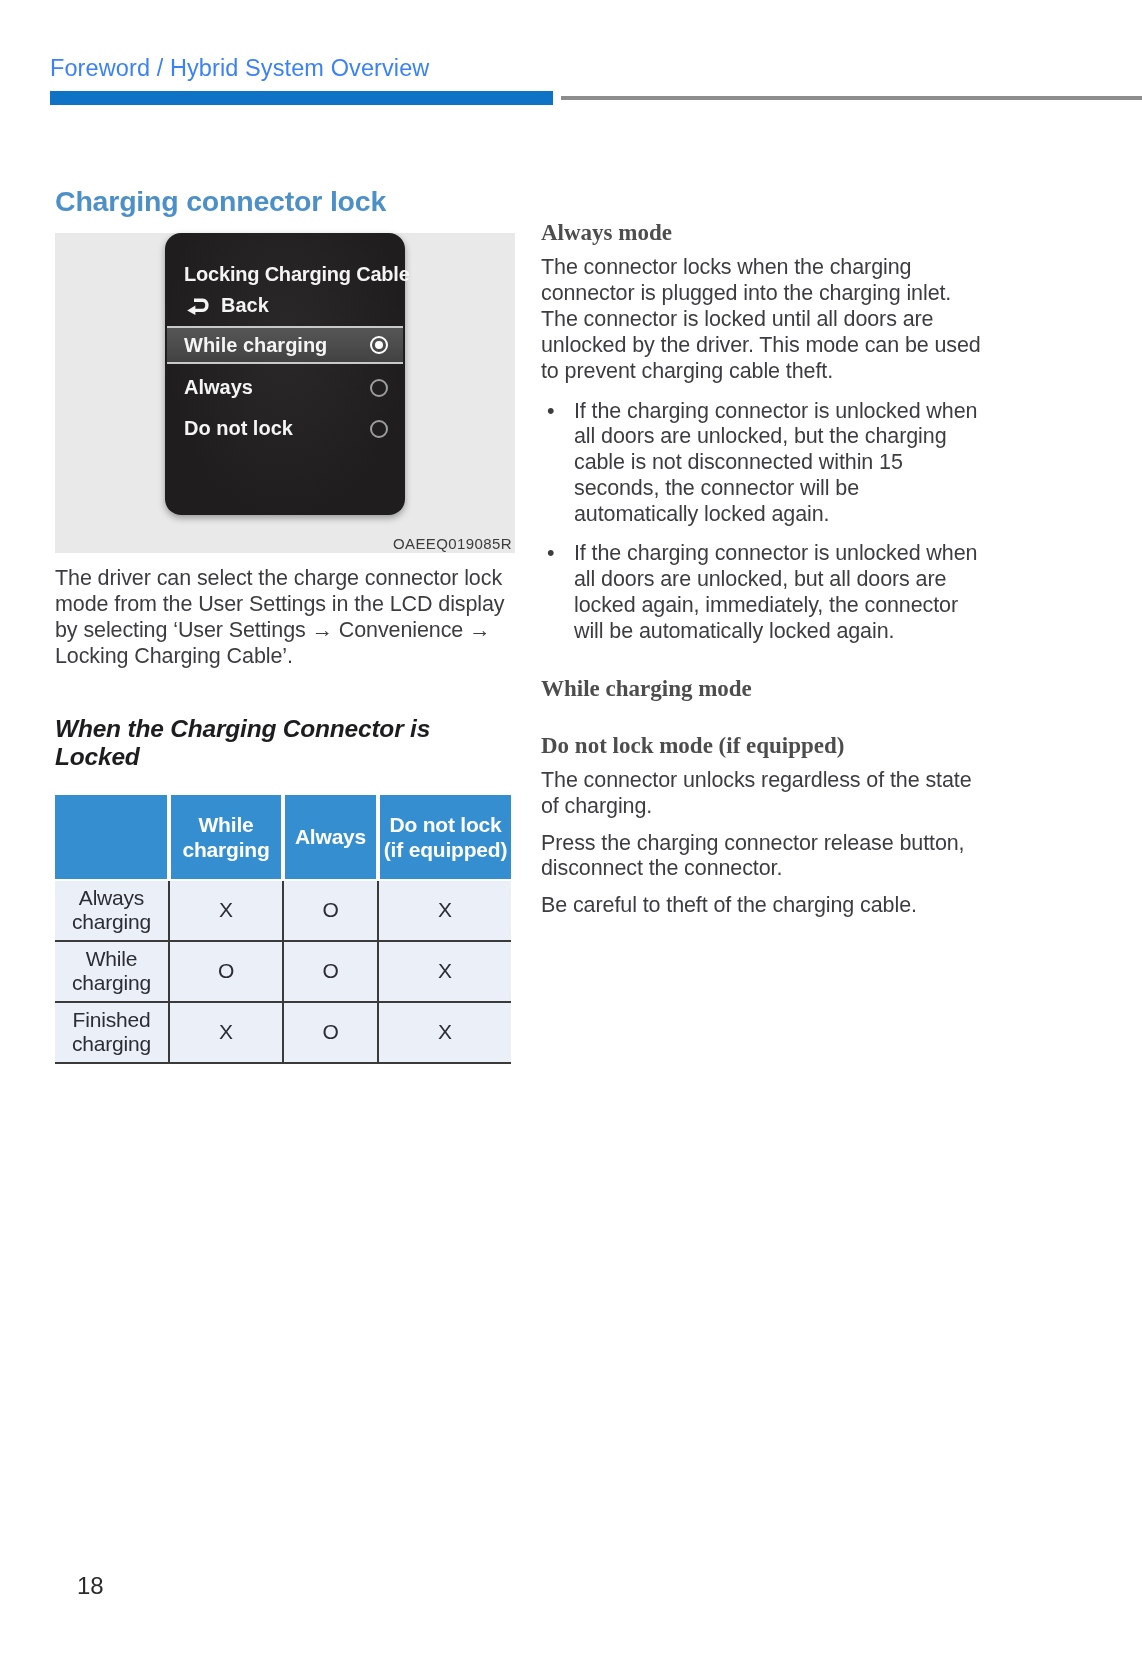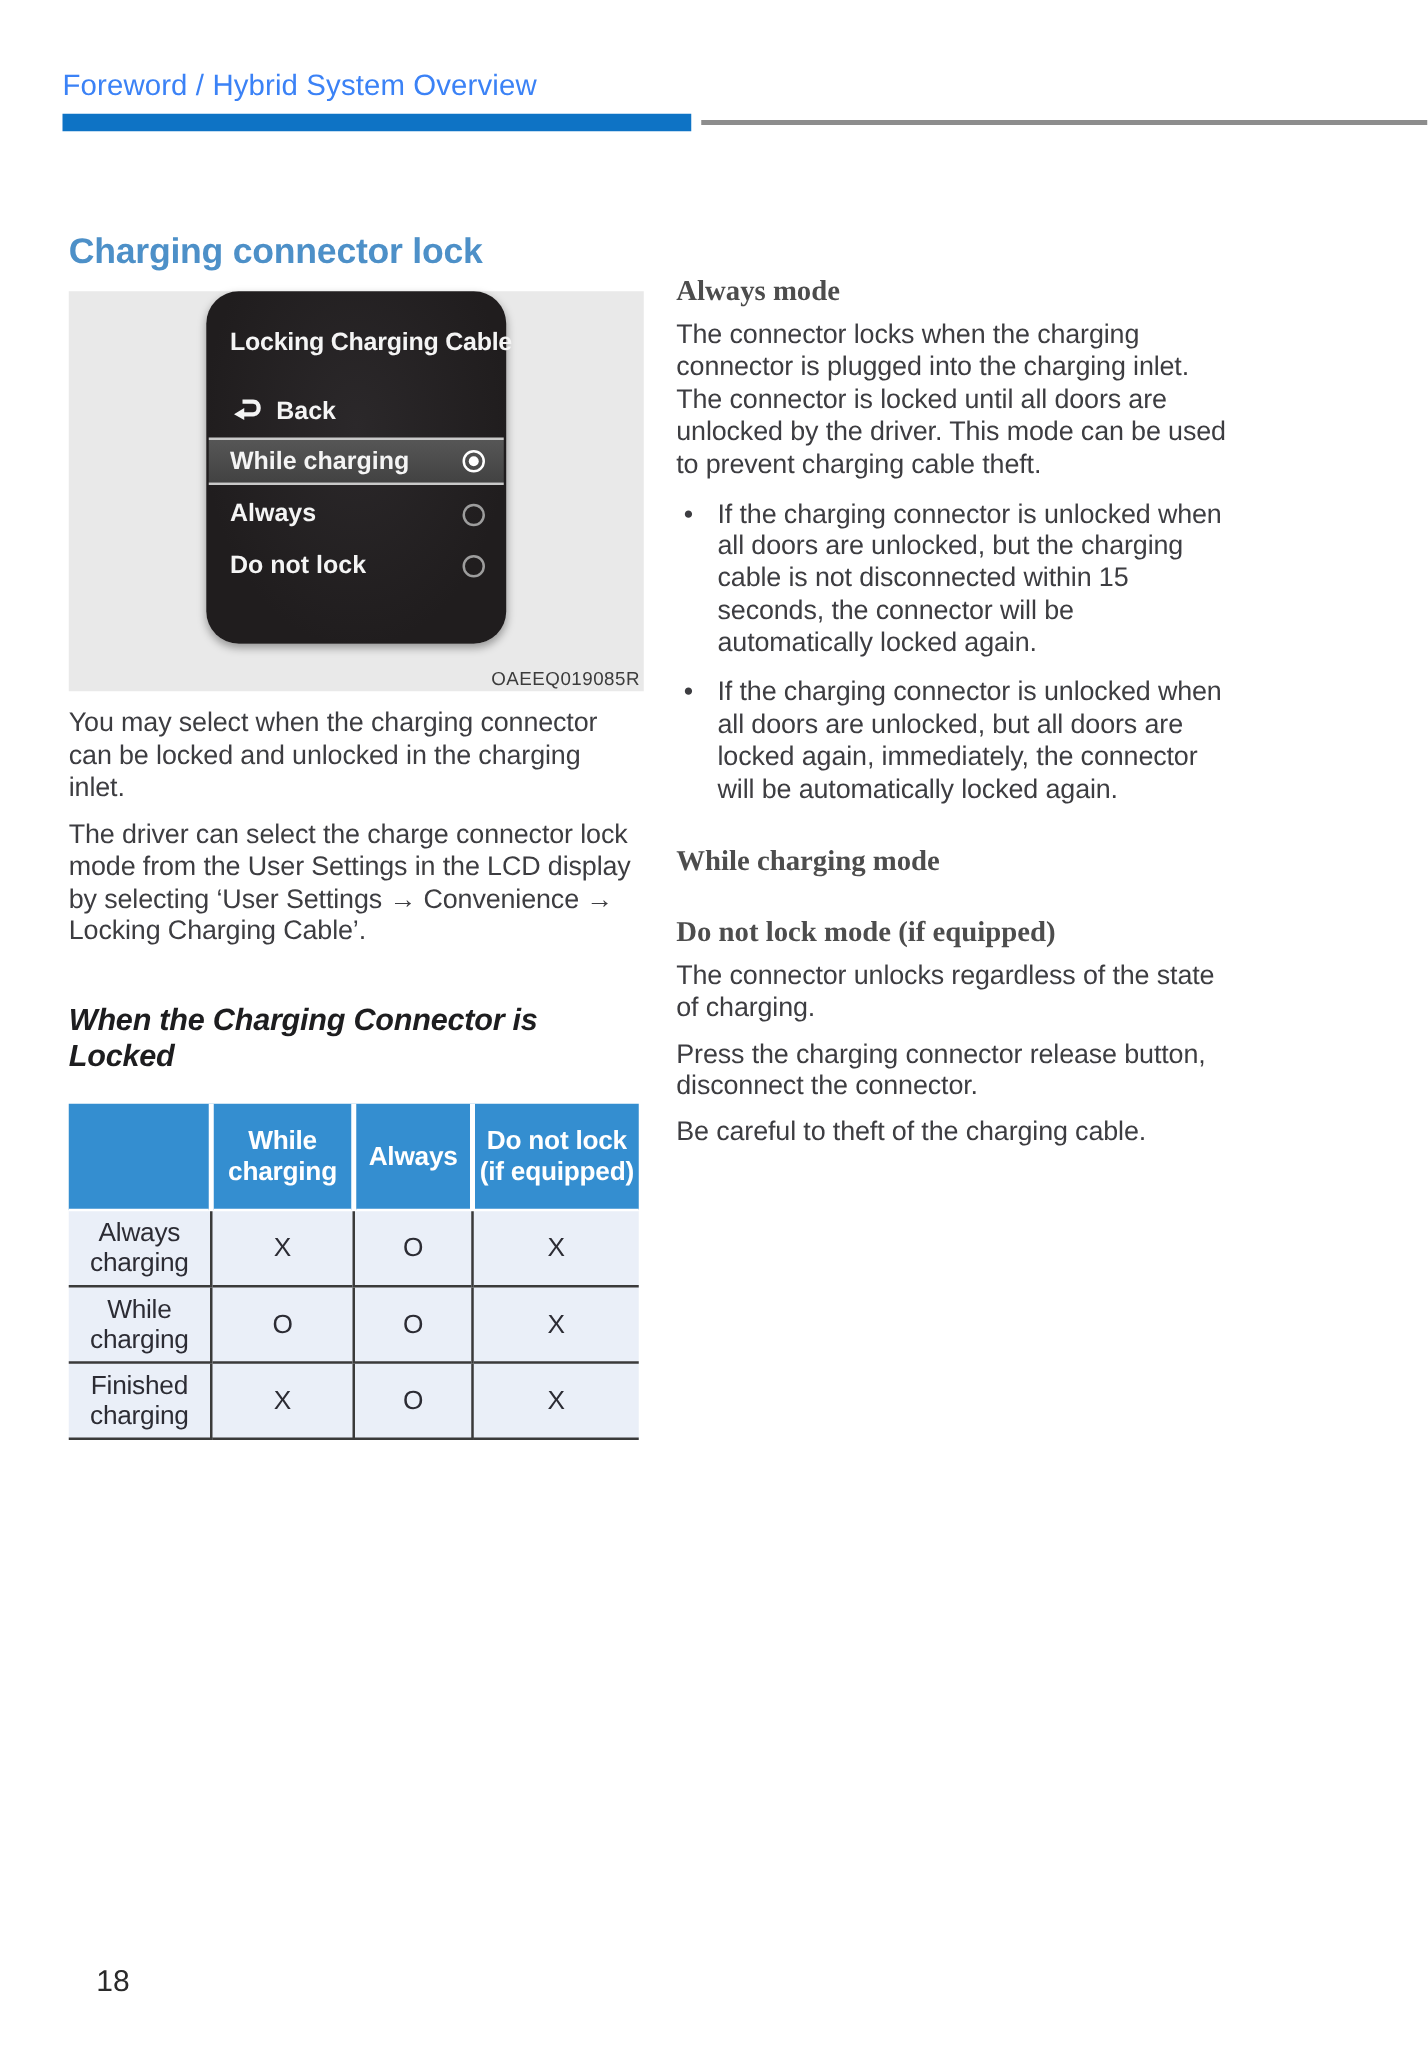--- a/index.html
+++ b/index.html
@@ -26,28 +26,28 @@
   
   .section-title{
     font-size:28.5px;line-height:30px;font-weight:bold;color:#4d90c8;margin:0;letter-spacing:-0.2px;
   }
   .figure{
     position:relative;width:460px;height:320px;background:#e9e9e9;margin-top:17px;
   }
   .lcd{
     position:relative;width:240px;height:282px;margin:15px auto 0 auto;
     background:radial-gradient(ellipse at 50% 38%, #2b282a 0%, #201d1e 72%);
-    border-radius:26px;box-shadow:0 3px 7px rgba(0,0,0,0.35);
+    border-radius:16px;box-shadow:0 3px 7px rgba(0,0,0,0.35);
     color:#f4f4f4;
   }
   .lcd-title{
     padding:30px 0 0 19px;font-size:20px;font-weight:bold;letter-spacing:-0.2px;white-space:nowrap;
   }
   .lcd-back{
-    margin-top:32px;padding-left:19px;display:flex;align-items:flex-start;gap:9px;
+    margin-top:8px;padding-left:19px;display:flex;align-items:center;gap:9px;
     font-size:20px;font-weight:bold;
   }
   .lcd-row{
     display:flex;align-items:center;justify-content:space-between;
     height:35px;margin-top:6px;padding:0 17px 0 19px;font-size:20px;font-weight:bold;
   }
   .lcd-row.highlight{
     margin:9px 2px 0 2px;height:34px;padding:0 15px 0 17px;
     background:linear-gradient(#565656,#424242);
     border-top:2px solid #c9c9c9;border-bottom:2px solid #c9c9c9;
@@ -143,21 +143,20 @@
       </div>
       <div class="lcd-row">
         <span>Do not lock</span>
         <span class="radio"></span>
       </div>
     </div>
     <div class="figure-code">OAEEQ019085R</div>
   </div>
 
   <div class="para-block">
-    <p class="body-text">You may select when the charging connector can be locked and unlocked in the charging inlet.</p>
     <p class="body-text">The driver can select the charge connector lock mode from the User Settings in the LCD display by selecting ‘User Settings → Convenience → Locking Charging Cable’.</p>
   </div>
 
   <h2 class="subheading">When the Charging Connector is Locked</h2>
 
   <table class="cmp">
     <colgroup>
         <col class="c1">
         <col class="c2">
         <col class="c3">

